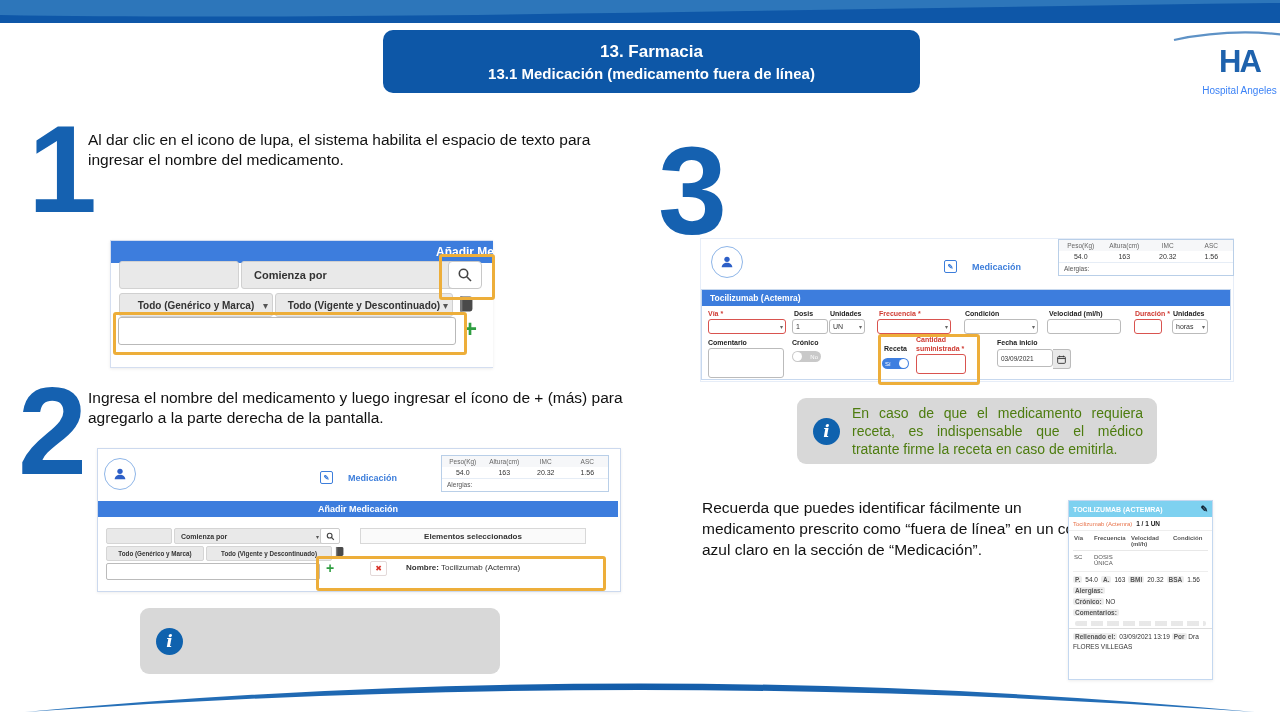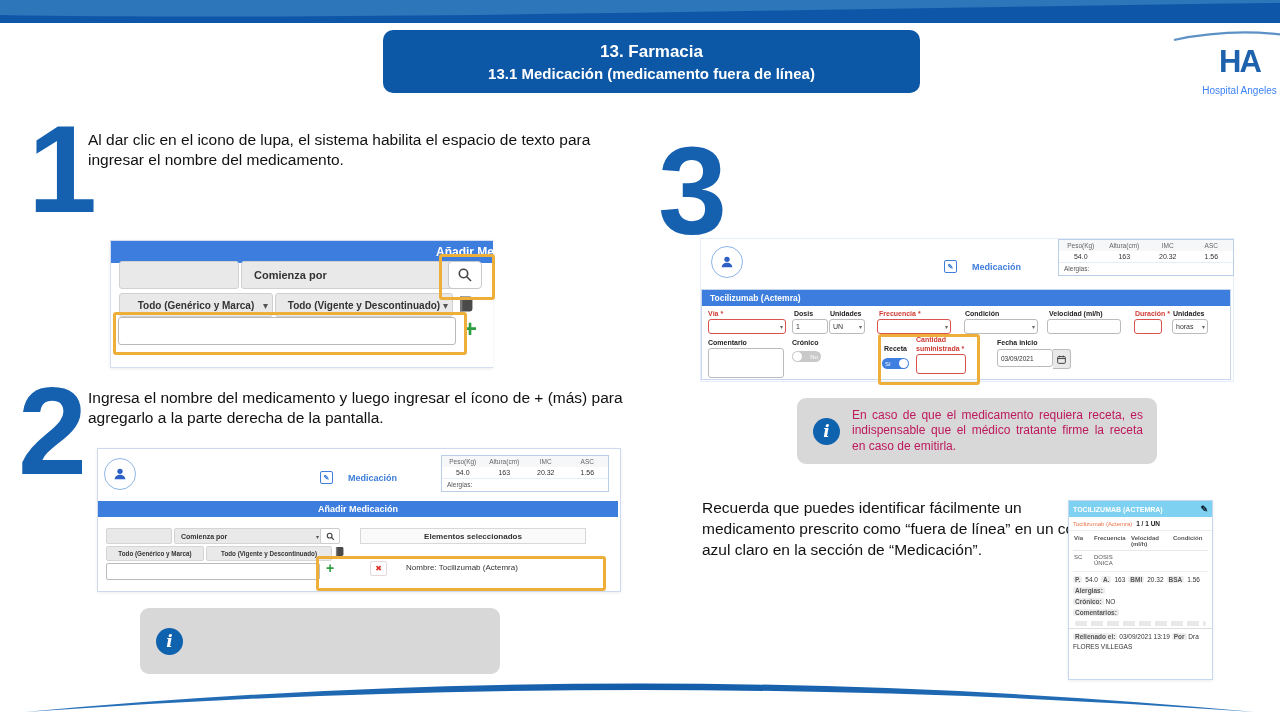--- a/index.html
+++ b/index.html
@@ -74,29 +74,29 @@
   .m-match{left:76px;top:79px;width:142px;height:14px;padding-left:6px}
   .m-search{position:absolute;left:222px;top:79px;width:18px;height:14px;background:#fff;border:1px solid #ccc;border-radius:2px;display:flex;align-items:center;justify-content:center}
   .m-scope1{left:8px;top:97px;width:96px;height:13px;justify-content:center;font-size:6.3px}
   .m-scope2{left:108px;top:97px;width:124px;height:13px;justify-content:center;font-size:6.3px}
   .m-book{position:absolute;left:236px;top:97px;width:11px;height:11px}
   .m-input{position:absolute;left:8px;top:114px;width:212px;height:15px;background:#fff;border:1px solid #bbb;border-radius:2px}
   .m-plus{left:228px;top:111px;font-size:14px}
   .m-elem-head{position:absolute;left:262px;top:79px;width:224px;height:14px;background:#fafafa;border:1px solid #d8d8d8;font-size:8px;font-weight:bold;color:#333;display:flex;align-items:center;justify-content:center}
   .m-x{position:absolute;left:272px;top:112px;width:15px;height:13px;border:1px solid #e3d9d9;border-radius:2px;background:#fff;color:#d9342b;font-size:8px;display:flex;align-items:center;justify-content:center}
   .m-nombre{position:absolute;left:308px;top:114px;font-size:8px;color:#333}
-  .m-nombre b{font-weight:normal}
+  .m-nombre b{font-weight:bold}
   .s2-hl{left:218px;top:107px;width:284px;height:29px}
 
   
   .infobox{position:absolute;width:360px;height:66px;background:#d8d8d8;border-radius:9px;display:flex;align-items:center;padding:0 14px 0 16px;box-sizing:border-box;gap:12px}
   .ib1{left:140px;top:608px}
   .ib2{left:797px;top:398px}
   .info-icon{flex:0 0 27px;width:27px;height:27px;border-radius:50%;background:#0f62ae;color:#fff;display:flex;align-items:center;justify-content:center;font-family:"DejaVu Serif",serif;font-weight:bold;font-style:italic;font-size:17px}
-  .info-text{font-size:12px;color:#be185d;text-align:justify;line-height:1.3}
+  .info-text{font-size:14px;color:#4d7c0f;text-align:justify;line-height:1.3}
 
   
   .shot3{position:absolute;left:700px;top:238px;width:532px;height:142px;background:#fff;border:1px solid #e6edf8}
   .s3-avatar{left:10px;top:7px}
   .s3-medlabel{left:243px;top:21px}
   .s3-vitals{left:357px;top:0px;width:174px}
   .rx-form{position:absolute;left:0;top:50px;width:530px;height:91px;border:1px solid #c7d8ee;background:#fff;box-sizing:border-box}
   .rx-bar{height:16px;font-size:8.5px;padding-left:8px}
   .rx-body{position:relative;height:73px;font-size:7px}
   .flabel{position:absolute;font-weight:bold;color:#222;font-size:7px;white-space:nowrap}

